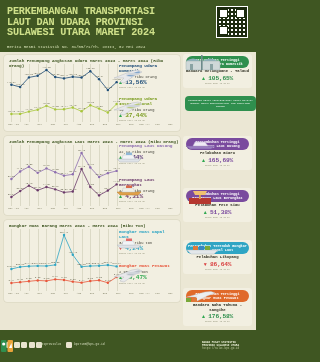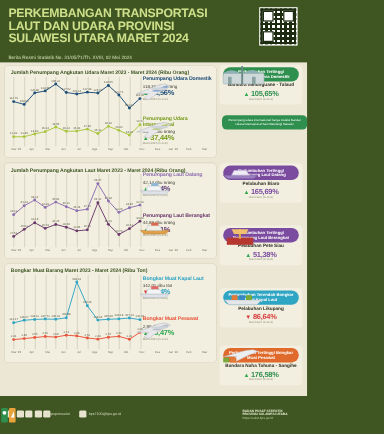--- a/index.html
+++ b/index.html
@@ -2,21 +2,21 @@
 <html><head>
 <meta charset="utf-8">
 <style>
   html,body{margin:0;padding:0;}
   body{
     width:256px;height:362px;overflow:hidden;
     background:#3f5622;
     font-family:"Liberation Sans",sans-serif;
     position:relative;
   }
-  .page{position:absolute;inset:0;}
+  .page{position:absolute;inset:0;font-family:Liberation Mono, monospace;}
 
   
   .header{position:absolute;left:0;top:0;width:256px;height:52px;background:#3f5622;}
   .title{
     position:absolute;left:7px;top:7px;width:175px;
     color:#cfe08a;font-weight:bold;font-size:10.2px;line-height:10.6px;
     letter-spacing:-0.2px;text-transform:uppercase;
   }
   .subtitle{
     position:absolute;left:7px;top:45px;width:180px;

